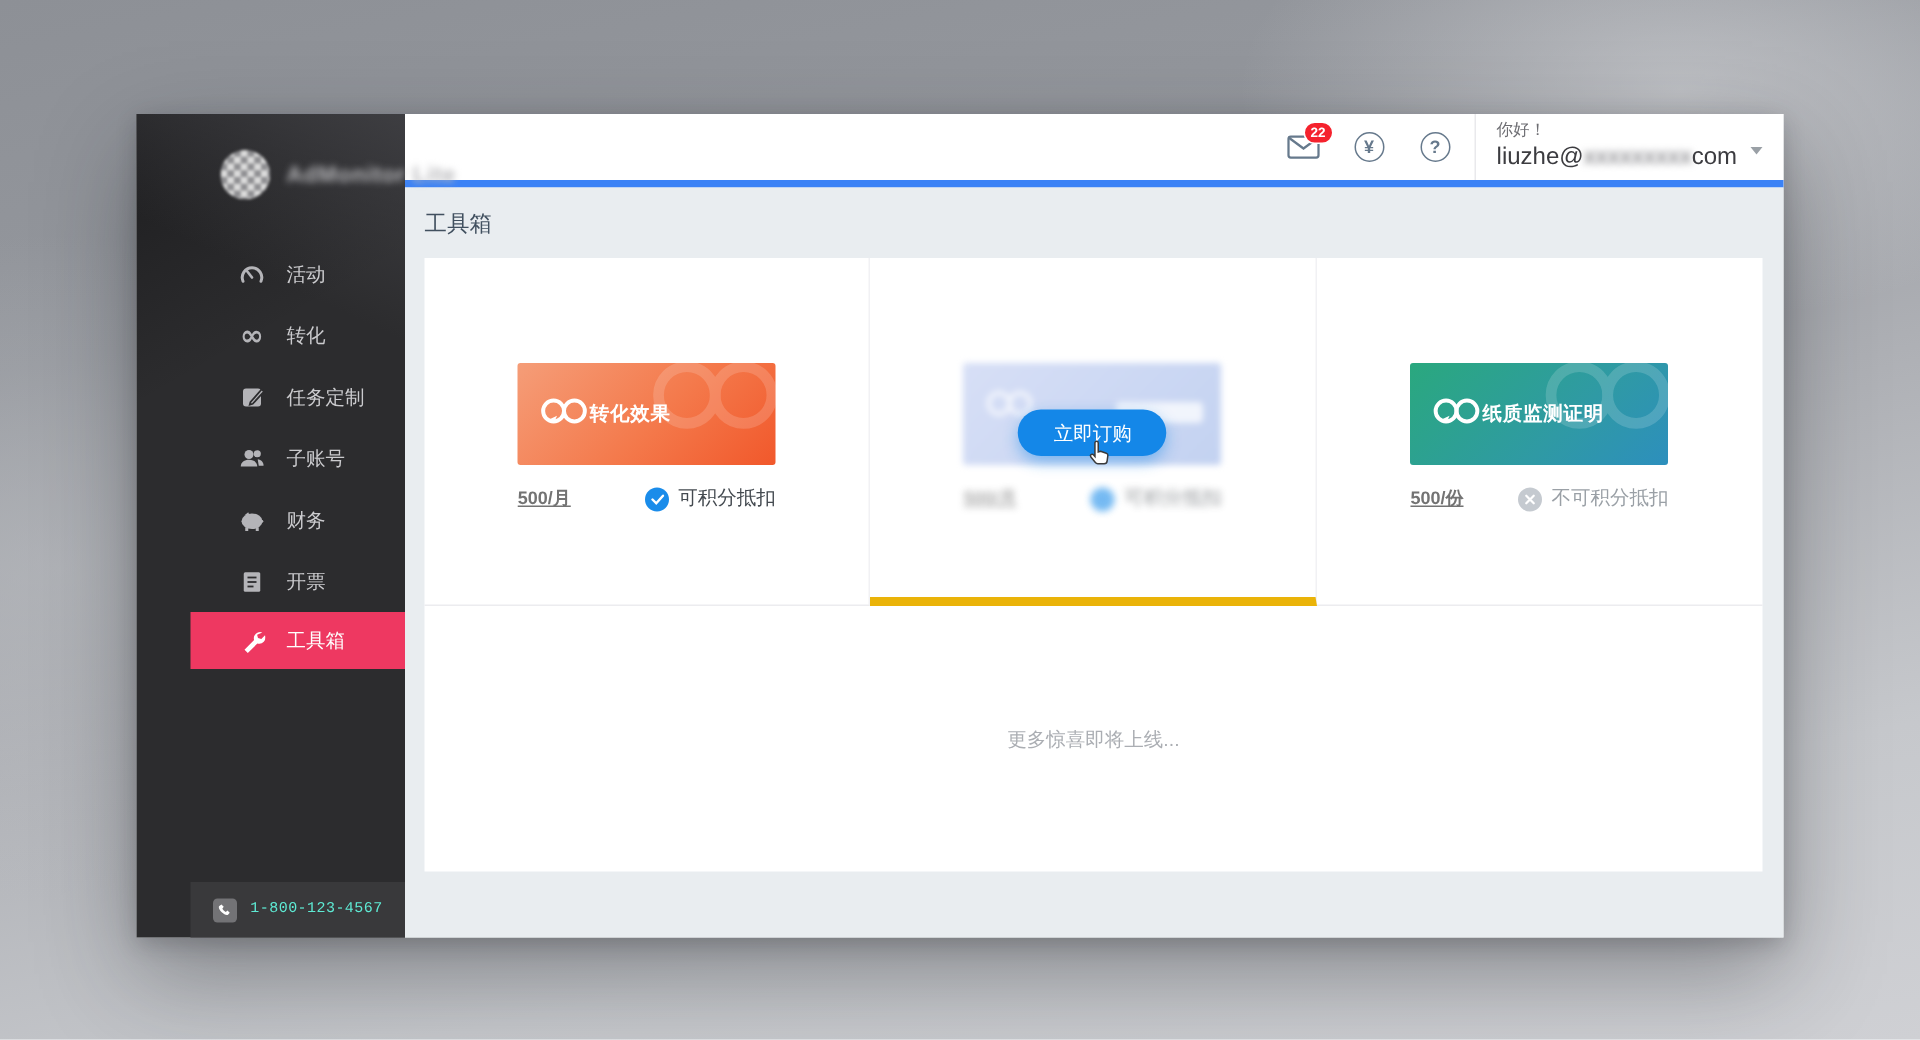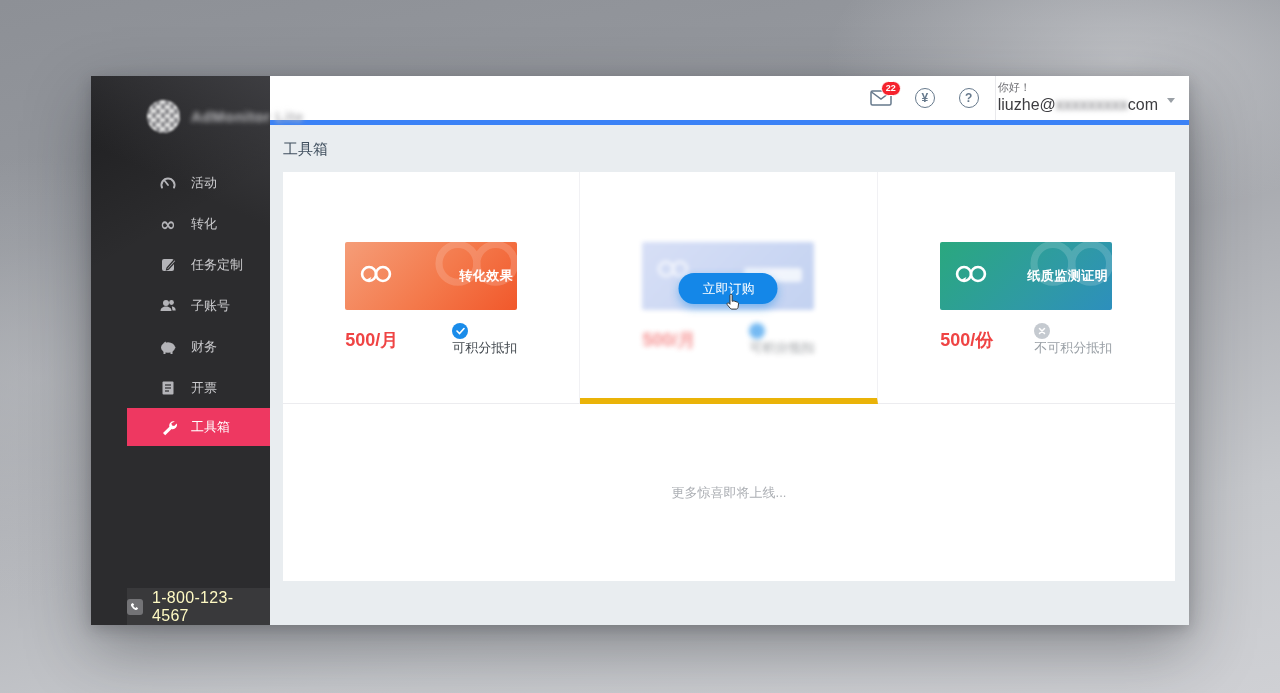--- a/index.html
+++ b/index.html
@@ -40,61 +40,61 @@
   .nav { margin-top:22px; }
   .nav-item { height:41px; display:flex; align-items:center; padding-left:32px; cursor:pointer; font-size:13px; color:#cbcbce; }
   .nav-item .ni-icon { width:18px; height:18px; margin-right:14px; color:#b4b4b8; display:flex; align-items:center; justify-content:center; }
   .nav-item .ni-icon svg { display:block; }
   .nav-item.active { background:#ee3861; color:#fff; height:38px; }
   .nav-item.active .ni-icon { color:#fff; }
   .inf-glyph { font-size:19px; font-weight:700; line-height:14px; font-family:"DejaVu Sans", sans-serif; }
 
   .sidebar-footer {
     margin-top:auto; height:37px; background:#39393b; display:flex; align-items:center; justify-content:center;
-    font-size:16px; color:#fef9c3; letter-spacing:.3px;
+    font-size:10px; color:#5eead4; letter-spacing:.3px;font-family:Liberation Mono, monospace;
   }
   .phone-badge { width:16px; height:16px; border-radius:3px; background:#737376; color:#2f2f31; margin-right:9px; display:flex; align-items:center; justify-content:center; }
 
   
   .main { flex:1; display:flex; flex-direction:column; min-width:0; }
 
   .header { height:49px; flex:0 0 49px; background:#fff; display:flex; align-items:center; justify-content:flex-end; border-bottom:5px solid #3b82f6; }
   .hdr-icons { display:flex; align-items:center; gap:20px; margin-right:14px; color:#66798c; }
   .hdr-icon { position:relative; width:24px; height:24px; display:flex; align-items:center; justify-content:center; cursor:pointer; }
   .circle-ic { width:20px; height:20px; border:1.4px solid #66798c; border-radius:50%; display:flex; align-items:center; justify-content:center; font-size:12px; font-weight:700; color:#66798c; }
   .badge { position:absolute; top:-5px; right:-8px; background:#f5222d; color:#fff; font-size:9px; font-weight:700; line-height:1; padding:2px 4px; border-radius:8px; border:1px solid #fff; }
-  .user-block { border-left:1px solid #e9e9ec; height:100%; display:flex; align-items:center; padding:0 14px 0 2px; cursor:pointer; }
+  .user-block { border-left:1px solid #e9e9ec; height:100%; display:flex; align-items:center; padding:0 14px 0 14px; cursor:pointer; }
   .user-lines { line-height:1.25; }
   .greeting { font-size:11px; color:#6e6e73; }
   .email { font-size:16px; color:#3c3c40; white-space:nowrap; }
   .email .blurred { filter: blur(2.6px); color:#6f6f74; }
   .caret { width:0; height:0; border-left:4px solid transparent; border-right:4px solid transparent; border-top:5px solid #9aa0a6; margin-left:9px; margin-top:4px; }
 
   .content { flex:1; background:#e9edf0; padding:0 14px 0 13px; }
   .page-title { font-size:15px; color:#41505f; padding:15px 0 13px 0; }
 
   .panel { background:#fff; width:892px; }
   .cards-row { display:flex; height:232px; }
   .tool-card { width:33.3333%; position:relative; border-right:1px solid #f1f1f4; border-bottom:1px solid #ececef; }
   .tool-card:last-child { border-right:none; }
   .tool-card.hovered { border-bottom:6px solid #eab308; }
 
   .banner { width:172px; height:68px; margin:70px auto 0; border-radius:2px; position:relative; display:flex; align-items:center; overflow:hidden; color:#fff; }
   .banner-orange { background:linear-gradient(135deg, #f59d78 0%, #f4794b 55%, #f1582b 100%); }
   .banner-teal   { background:linear-gradient(135deg, #2aa87e 0%, #2f9aa4 60%, #2d8fbd 100%); }
   .banner-blur   { background:linear-gradient(135deg, #d7dff6 0%, #c3d2f1 100%); filter:blur(2px); }
   .banner .logo-go { margin-left:14px; flex:0 0 auto; }
-  .banner .banner-label { flex:1; text-align:right; padding-right:4px; font-size:13px; font-weight:700; letter-spacing:.5px; }
+  .banner .banner-label { flex:1; padding-right:4px; font-size:13px; font-weight:700; letter-spacing:.5px; }
   .banner .watermark { position:absolute; right:-6px; top:-8px; opacity:.16; transform:scale(2.1); transform-origin:top right; pointer-events:none; }
   .blur-smudge { position:absolute; right:12px; top:26px; width:58px; height:14px; background:rgba(255,255,255,.75); border-radius:3px; }
   .blur-logo { position:absolute; left:14px; top:16px; opacity:.8; }
 
   .price-row { width:172px; margin:13px auto 0; display:flex; align-items:center; justify-content:space-between; }
-  .price { font-size:18px; font-weight:700; color:#ef4444; }
-  .points { display:flex; align-items:flex-start; font-size:13px; color:#444a50;flex-direction:column; }
+  .price { font-size:12px; font-weight:700; color:#737373;text-decoration:underline; }
+  .points { display:flex; align-items:flex-end; font-size:13px; color:#444a50; }
   .points.disabled { color:#9aa0a6; }
   .dot-ic { width:16px; height:16px; border-radius:50%; display:flex; align-items:center; justify-content:center; margin-right:6px; flex:0 0 16px; }
   .dot-check { background:#1a8cea; }
   .dot-x { background:#c5cad0; }
   .blurred-row { filter: blur(2.6px); opacity:.6; }
 
   .subscribe-btn {
     position:absolute; left:50%; transform:translateX(-50%); top:101px;
     width:99px; height:31px; border:none; border-radius:16px; background:#1487e8; color:#fff;
     font-size:13px; font-family:inherit; cursor:pointer; box-shadow:0 4px 10px rgba(20,135,232,.45);

